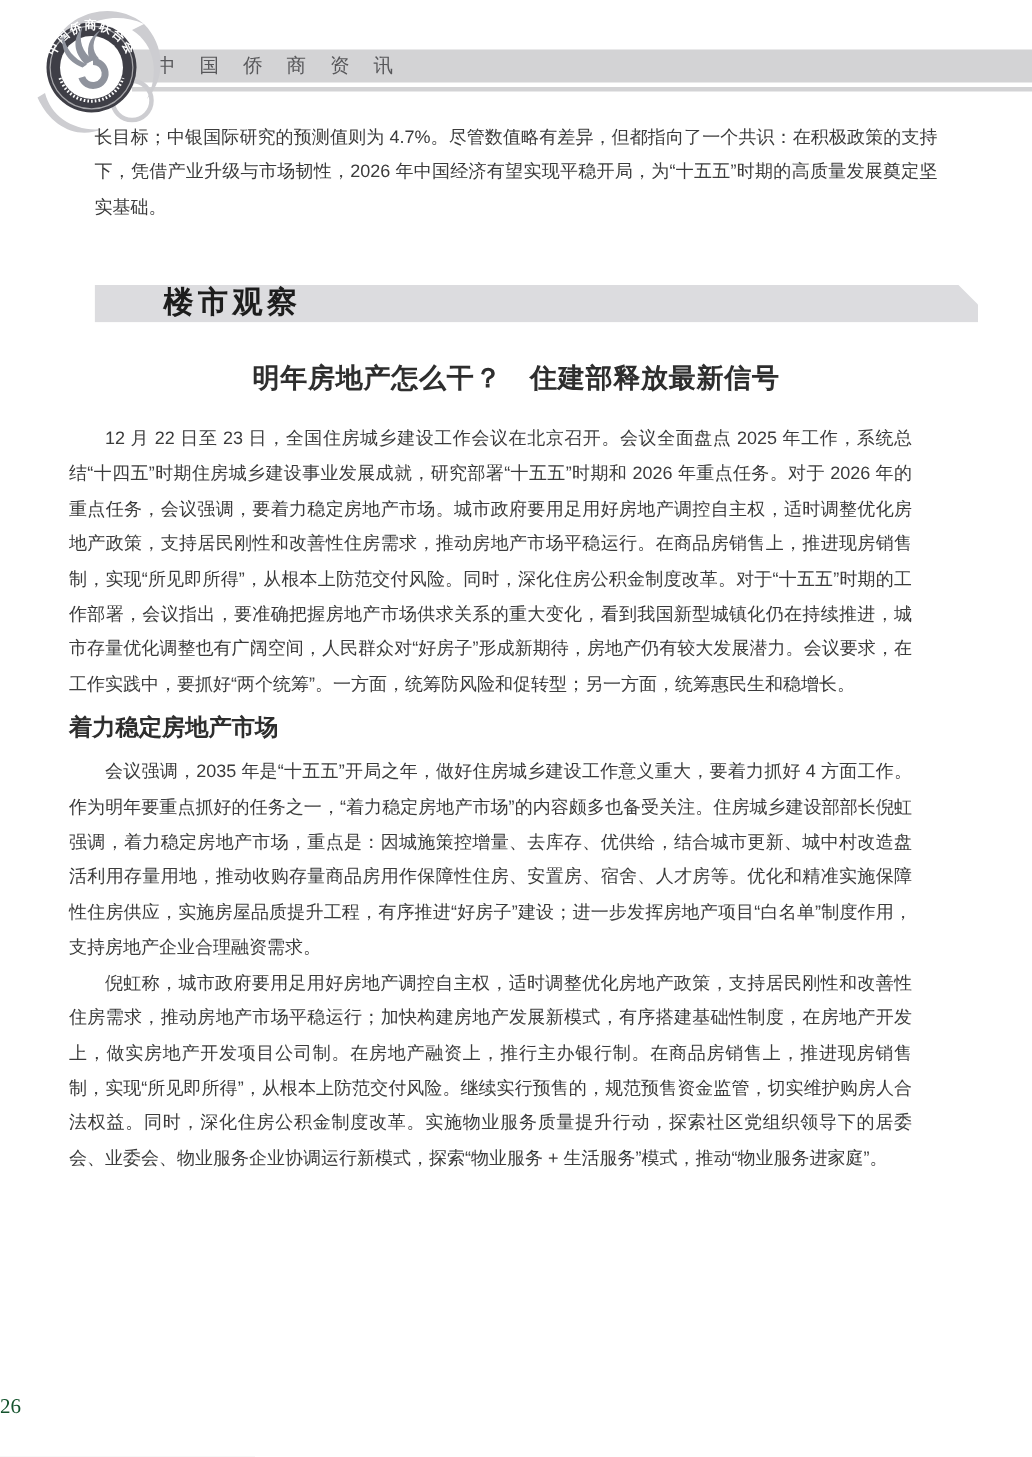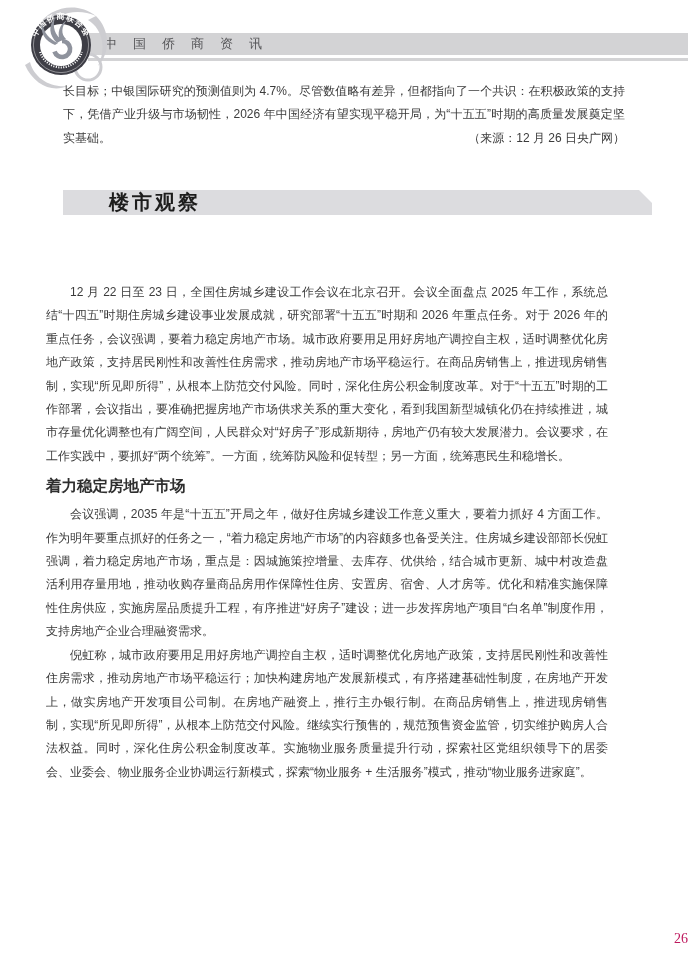--- a/index.html
+++ b/index.html
@@ -57,22 +57,22 @@
   }
   .article-body { position:absolute; left:46px; top:281px; width:562px; }
   .indent { text-indent:2em; }
   .subheading {
     margin:6px 0 5px; 
     font-size:15.5px; font-weight:700; color:#2e2e2e; line-height:24px;
   }
 
   
   .page-number {
-    position:absolute; left:0; right:0; top:931px; text-align:right;
-    font-family:"Liberation Serif", serif; font-size:14px; color:#be185d;
+    position:absolute; left:0; right:0; top:931px; text-align:left;
+    font-family:"Liberation Serif", serif; font-size:14px; color:#14532d;
   }
 </style>
 </head>
 <body>
 
 <div class="page">
 
   <div>
     <div class="masthead-bar">
       <span class="masthead-title">中国侨商资讯</span>
@@ -108,27 +108,27 @@
           <path d="M43,41 C33,37 28,29 30,19 C32,29 37,35 46,39 Z"></path>
           <path d="M48,37 C45,29 47,21 55,16 C49,23 49,30 54,35 Z"></path>
         </g>
         <path d="M50,37 a8,8 0 1 1 -7.5,10.5" fill="none" stroke="#8f939d" stroke-width="4.6"></path>
       </svg>
     </div>
   </div>
 
   <p class="body-text intro">
     <span>长目标；中银国际研究的预测值则为 4.7%。尽管数值略有差异，但都指向了一个共识：在积极政策的支持下，凭借产业升级与市场韧性，2026 年中国经济有望实现平稳开局，为“十五五”时期的高质量发展奠定坚实基础。</span>
-    <span class="source">（来源：12 月 26 日央广网）</span>
   </p>
 
   <div class="section-banner">
     <span>楼市观察</span>
   </div>
 
+  <h1 class="article-title">明年房地产怎么干？　住建部释放最新信号</h1>
 
   <div class="article-body">
     <p class="body-text indent">12 月 22 日至 23 日，全国住房城乡建设工作会议在北京召开。会议全面盘点 2025 年工作，系统总结“十四五”时期住房城乡建设事业发展成就，研究部署“十五五”时期和 2026 年重点任务。对于 2026 年的重点任务，会议强调，要着力稳定房地产市场。城市政府要用足用好房地产调控自主权，适时调整优化房地产政策，支持居民刚性和改善性住房需求，推动房地产市场平稳运行。在商品房销售上，推进现房销售制，实现“所见即所得”，从根本上防范交付风险。同时，深化住房公积金制度改革。对于“十五五”时期的工作部署，会议指出，要准确把握房地产市场供求关系的重大变化，看到我国新型城镇化仍在持续推进，城市存量优化调整也有广阔空间，人民群众对“好房子”形成新期待，房地产仍有较大发展潜力。会议要求，在工作实践中，要抓好“两个统筹”。一方面，统筹防风险和促转型；另一方面，统筹惠民生和稳增长。</p>
     <h2 class="subheading">着力稳定房地产市场</h2>
     <p class="body-text indent">会议强调，2035 年是“十五五”开局之年，做好住房城乡建设工作意义重大，要着力抓好 4 方面工作。作为明年要重点抓好的任务之一，“着力稳定房地产市场”的内容颇多也备受关注。住房城乡建设部部长倪虹强调，着力稳定房地产市场，重点是：因城施策控增量、去库存、优供给，结合城市更新、城中村改造盘活利用存量用地，推动收购存量商品房用作保障性住房、安置房、宿舍、人才房等。优化和精准实施保障性住房供应，实施房屋品质提升工程，有序推进“好房子”建设；进一步发挥房地产项目“白名单”制度作用，支持房地产企业合理融资需求。</p>
     <p class="body-text indent">倪虹称，城市政府要用足用好房地产调控自主权，适时调整优化房地产政策，支持居民刚性和改善性住房需求，推动房地产市场平稳运行；加快构建房地产发展新模式，有序搭建基础性制度，在房地产开发上，做实房地产开发项目公司制。在房地产融资上，推行主办银行制。在商品房销售上，推进现房销售制，实现“所见即所得”，从根本上防范交付风险。继续实行预售的，规范预售资金监管，切实维护购房人合法权益。同时，深化住房公积金制度改革。实施物业服务质量提升行动，探索社区党组织领导下的居委会、业委会、物业服务企业协调运行新模式，探索“物业服务 + 生活服务”模式，推动“物业服务进家庭”。</p>
   </div>
 
   <div class="page-number">26</div>
 

